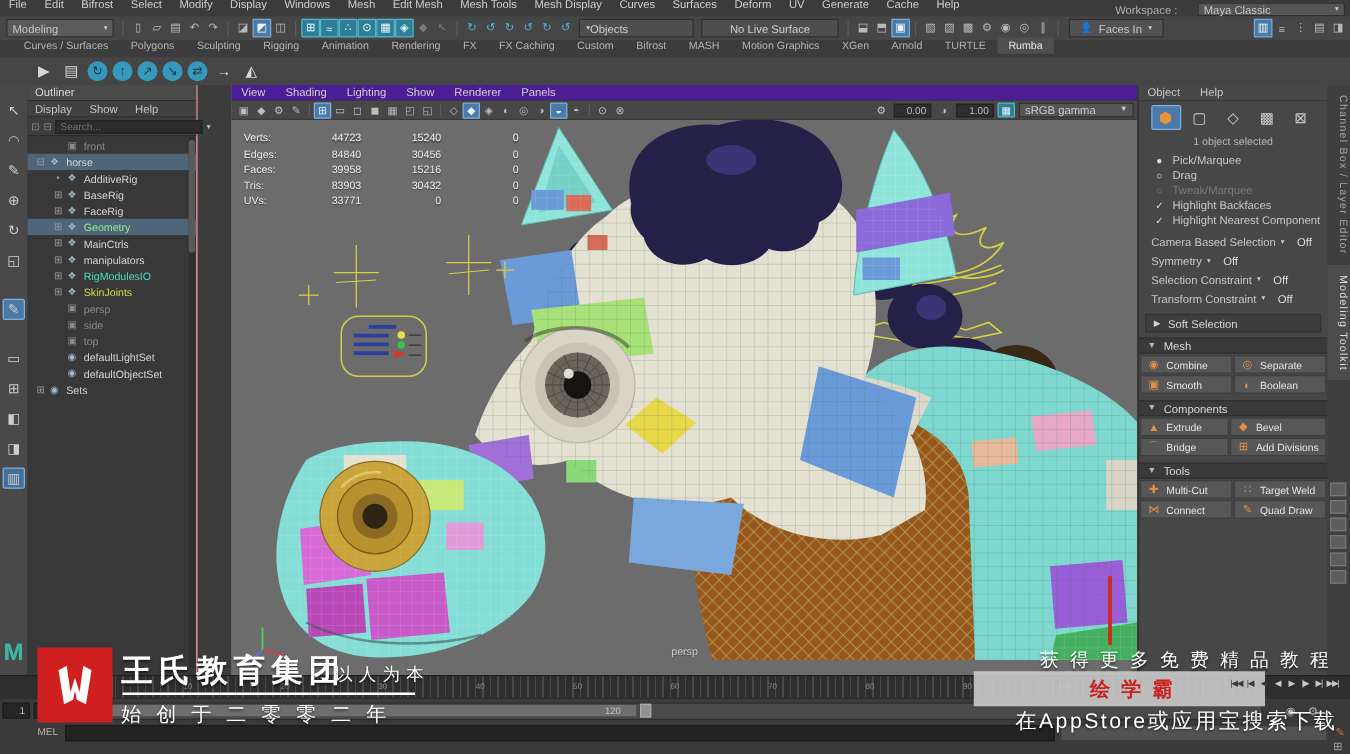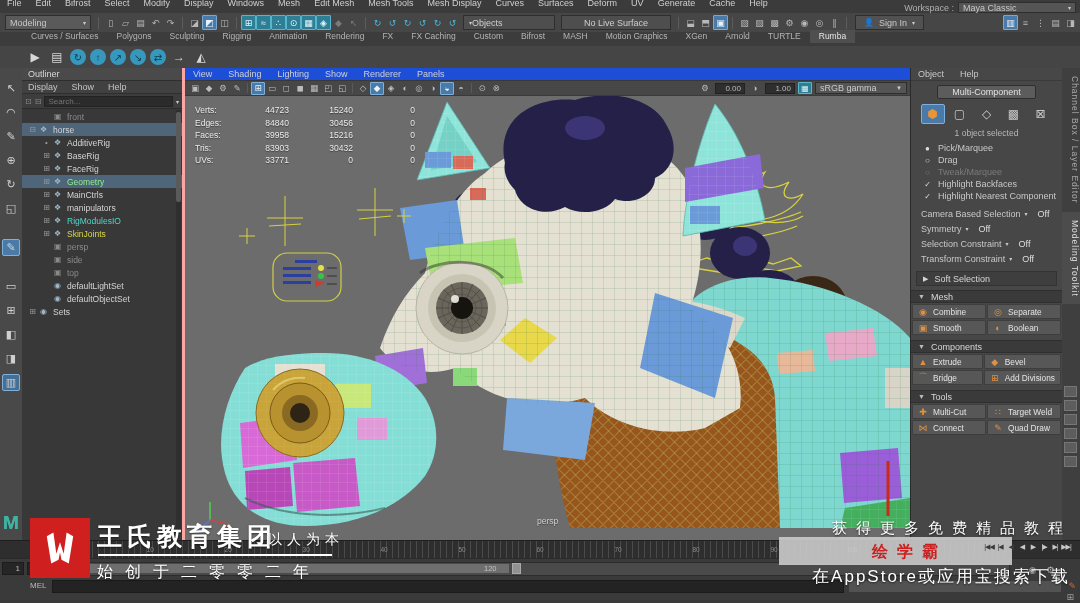--- a/index.html
+++ b/index.html
@@ -2,52 +2,52 @@
 <html><head>
 <meta charset="utf-8">
 <style>
 *{margin:0;padding:0;box-sizing:border-box}
 html,body{width:1080px;height:603px;overflow:hidden;background:#3c3c3c;
 font-family:"Liberation Sans","DejaVu Sans",sans-serif;color:#c8c8c8;font-size:9px;-webkit-font-smoothing:antialiased}
 
 .menubar{position:absolute;left:0;top:0;width:1080px;height:13px;background:#3b3b3b;display:flex;align-items:flex-end;z-index:40}
 .menubar .mi{padding:0 7px;font-size:9px;color:#cfcfcf;height:13px;line-height:13px;cursor:default}
 .menubar .spring{flex:1}
-.wslabel{color:#b0b0b0;margin-right:4px}
+.wslabel{color:#b0b0b0;margin-right:16px}
 .wsdd{background:#555;border:1px solid #2e2e2e;height:11px;width:118px;display:flex;align-items:center;justify-content:space-between;padding:0 4px;margin-right:4px}
 
 .statusline{position:absolute;left:0;top:13px;width:1080px;height:19px;background:#464646;display:flex;align-items:center;padding:0 2px;z-index:40}
 .modedd{background:#5a5a5a;border:1px solid #2e2e2e;height:15px;width:86px;display:flex;align-items:center;justify-content:space-between;padding:0 4px;margin:0 3px}
 .caret{font-size:6px;color:#ccc}
 .icon-strip{display:flex;align-items:center;height:19px}
 .sicon{min-width:15px;height:15px;display:flex;align-items:center;justify-content:center;font-size:9px;color:#b8b8b8}
 .sicon.on{background:#2e7f96;border:1px solid #57b6cc;color:#e2f6fb;border-radius:1px}
 .sicon.onb{background:#4a7ba8;border:1px solid #77a9d2;color:#eaf3fb;border-radius:1px}
 .sicon.teal{color:#49b8d8}
 .sicon.dim{color:#7a7a7a}
 .sicon.sep{min-width:1px;width:1px;height:12px;background:#5c5c5c;margin:0 4px}
 .objdd{background:#4e4e4e;border:1px solid #2e2e2e;height:15px;width:92px;display:flex;align-items:center;gap:0;padding:0 5px;margin:0 3px;color:#cfcfcf}
 .nls{background:#4e4e4e;border:1px solid #2e2e2e;height:15px;display:flex;align-items:center;padding:0 22px;margin:0 3px;color:#cfcfcf;white-space:nowrap}
 .signin{background:#515151;border:1px solid #2e2e2e;height:15px;display:flex;align-items:center;gap:5px;padding:0 8px;margin:0 4px}
 
-.shelftabs{position:absolute;left:0;top:32px;width:1080px;height:14px;background:#3c3c3c;display:flex;align-items:flex-end;padding-left:22px;z-index:40}
+.shelftabs{position:absolute;left:0;top:32px;width:1080px;height:14px;background:#3c3c3c;display:flex;align-items:flex-end;padding-left:10px;z-index:40}
 .stab{padding:0 9px;height:13px;line-height:13px;color:#b4b4b4;font-size:8.5px;cursor:default}
 .stab.active{background:#4f4f4f;color:#e4e4e4}
 .shelficons{position:absolute;left:0;top:46px;width:1080px;height:22px;background:#454545;display:flex;align-items:center;gap:4px;padding-left:26px;z-index:40}
 .shicon{width:18px;height:18px;display:flex;align-items:center;justify-content:center;color:#d8d8d8;font-size:12px}
 .shicon.ball{background:#3798bd;border-radius:50%;width:16px;height:16px;color:#0e3a4a;font-size:10px}
 
 .toolbox{position:absolute;left:0;top:68px;width:22px;height:472px;background:#494949;display:flex;flex-direction:column;align-items:center;padding-top:12px;gap:7px;z-index:30}
 .tbicon{width:18px;height:17px;display:flex;align-items:center;justify-content:center;color:#cfcfcf;font-size:11px}
 .tbicon.on{background:#4a7ba8;border:1px solid #7fb0dc;border-radius:2px}
 .tbicon.sel{border:1px solid #7fb0dc;border-radius:2px;background:#456f94}
 .tbicon.gap{height:8px}
 .mlogo{position:absolute;left:0;top:444px;width:22px;height:26px;color:#3fb3a4;font-size:19px;font-weight:bold;text-align:center}
 
-.outliner{position:absolute;left:22px;top:68px;width:163px;height:472px;background:#383838;border-right:3px solid #fca5a5;z-index:30}
+.outliner{position:absolute;left:22px;top:68px;width:136px;height:472px;background:#383838;border-right:1px solid #fca5a5;z-index:30}
 .ptitle{height:13px;background:#4a4a4a;display:flex;align-items:center;padding:0 6px;color:#d8d8d8;border-bottom:1px solid #2e2e2e}
 .pmenus{height:13px;background:#414141;display:flex;align-items:center;gap:2px;border-bottom:1px solid #2e2e2e}
 .pmenus .mi{padding:0 6px;color:#c4c4c4}
 .osearch{height:15px;display:flex;align-items:center;background:#3d3d3d;border-bottom:1px solid #2c2c2c;padding:0 3px;gap:3px}
 .osearch .sq{color:#8a8a8a;font-size:8px}
 .osearch input{flex:1;background:#2b2b2b;border:1px solid #222;height:11px;color:#aaa;font-size:8px;padding:0 3px;font-family:inherit}
 .otree{position:relative;padding-top:1px}
 .orow{height:13px;display:flex;align-items:center;gap:3px;padding-left:6px;white-space:nowrap}
 .orow .oexp{width:9px;color:#9a9a9a;font-size:8px;text-align:center}
 .orow .oicon{width:10px;font-size:8px;color:#9fb9c9}
@@ -56,21 +56,21 @@
 .orow.sel{background:#4e657a}
 .orow.dim .olabel{color:#8a8a8a}
 .orow.dim .oicon{color:#8a8a8a}
 .orow.green .olabel{color:#8ef08e}
 .orow.teal .olabel{color:#4fd8c8}
 .orow.yellow .olabel{color:#d8d84a}
 .oscroll{position:absolute;right:1px;top:42px;width:5px;height:424px;background:#2f2f2f}
 .oscroll .thumb{position:absolute;top:2px;left:0;width:5px;height:90px;background:#5a5a5a;border-radius:2px}
 
 .viewport{position:absolute;left:185px;top:68px;width:725px;height:472px;background:#6c6c6c;overflow:hidden;z-index:20}
-.vpmenus{position:relative;height:13px;background:#1d4ed8;display:flex;align-items:center;z-index:5;border-bottom:1px solid #383838}
+.vpmenus{position:relative;height:13px;background:#4c1d95;display:flex;align-items:center;z-index:5;border-bottom:1px solid #383838}
 .vpmenus .mi{padding:0 8px;color:#cfcfcf}
 .vptoolbar{position:relative;height:15px;background:#474747;display:flex;align-items:center;padding:0 3px;z-index:5;border-bottom:1px solid #3a3a3a}
 .vicon{min-width:14px;height:13px;display:flex;align-items:center;justify-content:center;font-size:8.5px;color:#bdbdbd}
 .vicon.on{background:#4a7ba8;border:1px solid #7fb0dc;color:#eaf3fb;border-radius:1px}
 .vicon.sep{min-width:1px;width:1px;height:10px;background:#5a5a5a;margin:0 3px}
 .vpright{margin-left:auto;display:flex;align-items:center;gap:3px}
 .vfield{background:#2e2e2e;border:1px solid #222;height:11px;width:30px;color:#bbb;font-size:8px;display:flex;align-items:center;justify-content:flex-end;padding:0 3px}
 .vddl{background:#555;border:1px solid #2e2e2e;height:12px;width:92px;display:flex;align-items:center;justify-content:space-between;padding:0 4px;color:#ccc}
 .vtoggle{width:14px;height:12px;background:#2e7f96;border:1px solid #57b6cc;color:#e2f6fb;display:flex;align-items:center;justify-content:center;font-size:8px;border-radius:1px}
 .hud{position:absolute;left:10px;top:36px;z-index:4;display:grid;grid-template-columns:38px 56px 64px 62px;line-height:12.5px;font-size:8.5px;color:#ececec;text-shadow:0 1px 1px rgba(0,0,0,.45)}
@@ -225,21 +225,21 @@
       <span class="sicon">▨</span>
       <span class="sicon">▩</span>
       <span class="sicon">⚙</span>
       <span class="sicon">◉</span>
       <span class="sicon">◎</span>
       <span class="sicon">∥</span>
     </div>
   <span class="sicon sep"></span>
   <div class="signin">
     <span style="font-size:8px">👤</span>
-    <span>Sign In</span>
+    <span>Faces In</span>
     <span class="caret">▾</span>
   </div>
   <div class="spring" style="flex:1"></div>
   <div class="icon-strip">
 
   <span class="sicon onb">▥</span>
       <span class="sicon">≡</span>
       <span class="sicon">⋮</span>
       <span class="sicon">▤</span>
       <span class="sicon">◨</span>
@@ -634,23 +634,20 @@
     </div>
   <div class="persplabel">persp</div>
 </div>
 
 <div class="toolkit">
   <div class="tkmenus">
 
   <span class="mi">Object</span>
       <span class="mi">Help</span>
     </div>
-  <div class="tkmode">
-      <span class="btn">Multi-Component</span>
-    </div>
   <div class="tkicons">
 
   <span class="tkico sel orange">⬢</span>
       <span class="tkico">▢</span>
       <span class="tkico">◇</span>
       <span class="tkico">▩</span>
       <span class="tkico">⊠</span>
     </div>
   <div class="tkstatus">1 object selected</div>
   <div>

